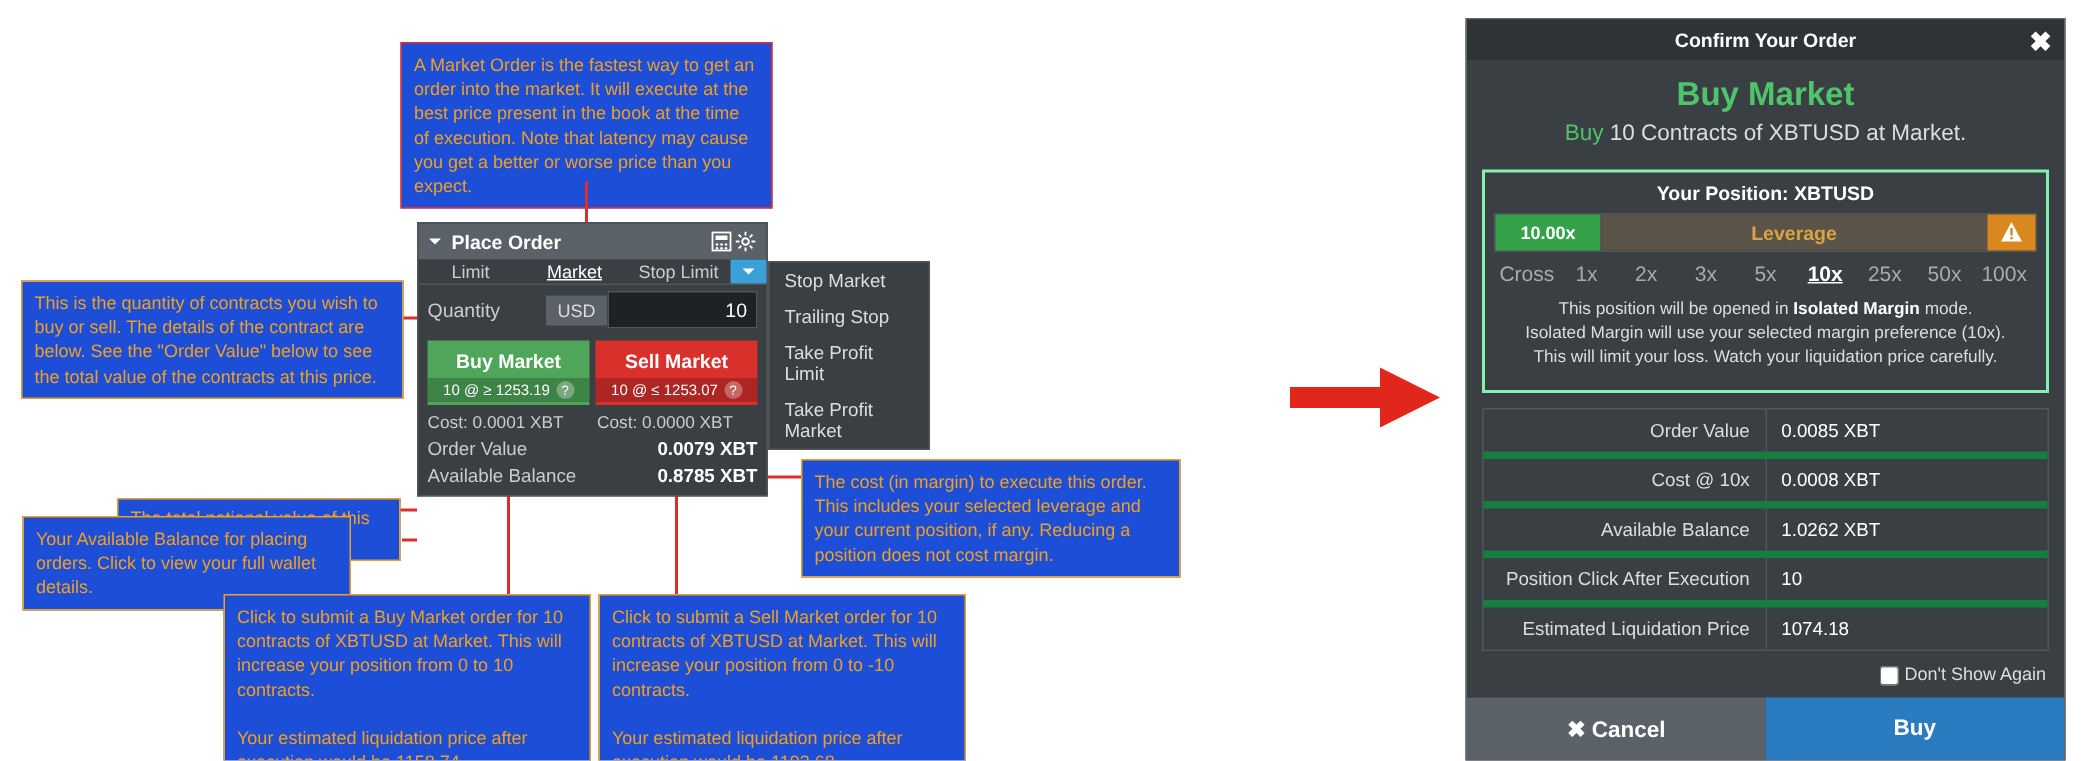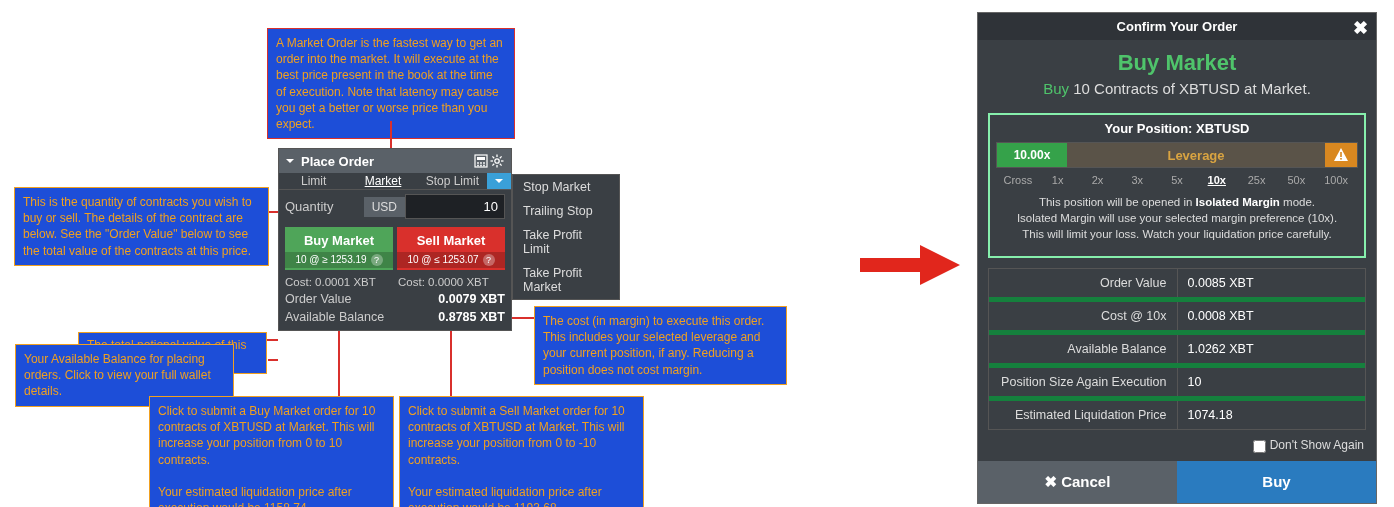--- a/index.html
+++ b/index.html
@@ -82,21 +82,21 @@
   .dlg-head .close{position:absolute; right:8px; top:4px; cursor:pointer; font-size:18px;}
   .dlg-title{color:#4fc46b; font-size:22px; font-weight:700; text-align:center; padding:10px 0 4px;}
   .dlg-sub{ text-align:center; font-size:15px; padding-bottom:10px;}
   .dlg-sub .buy{color:#4fc46b;}
   .pos-block{ margin:6px 10px 10px; border:2px solid #86efac; padding:6px;}
   .pos-title{ text-align:center; font-weight:600; color:#fff; padding-bottom:6px;}
   .lev-bar{ display:flex; height:26px; border:1px solid #555;}
   .lev-bar .lev-val{ width:70px; background:#35a24a; display:flex;align-items:center;justify-content:center;color:#fff;font-weight:700;font-size:12px;}
   .lev-bar .lev-label{ flex:1; background:#5a5348; color:#d9a441; display:flex;align-items:center;justify-content:center; font-weight:700;}
   .lev-bar .warn{ width:32px; background:#d98820; display:flex;align-items:center;justify-content:center;color:#fff;}
-  .ticks{ display:flex; justify-content:space-between; font-size:11px; color:#aaa; padding:6px 2px 0;}
+  .ticks{ display:flex; justify-content:space-between; font-size:14px; color:#aaa; padding:6px 2px 0;}
   .ticks span{flex:1; text-align:center;}
   .ticks span.active{color:#fff; font-weight:700; text-decoration:underline;}
   .note{ font-size:11.5px; text-align:center; padding:8px 12px; line-height:1.4;}
   .note b{color:#fff;}
   .tbl{ margin:0 10px; border:1px solid #555;}
   .tbl .r{display:flex; border-top:5px solid #15803d; font-size:12.5px;}
   .tbl .r:first-child{border-top:none;}
   .tbl .r .k{flex:1; padding:7px 10px; text-align:right; border-right:1px solid #555;}
   .tbl .r .v{flex:1; padding:7px 10px; text-align:left; color:#fff;}
   .dont{ text-align:right; padding:8px 12px; font-size:12px;}
@@ -268,21 +268,21 @@
       </div>
       <div class="r">
         <div class="k">Cost @ 10x</div>
         <div class="v">0.0008 XBT</div>
       </div>
       <div class="r">
         <div class="k">Available Balance</div>
         <div class="v">1.0262 XBT</div>
       </div>
       <div class="r">
-        <div class="k">Position Size Again Execution</div>
+        <div class="k">Position Click After Execution</div>
         <div class="v">10</div>
       </div>
       <div class="r">
         <div class="k">Estimated Liquidation Price</div>
         <div class="v">1074.18</div>
       </div>
     </div>
   <div class="dont">
     <label><input type="checkbox" style=""><span>Don't Show Again</span></label>
   </div>

